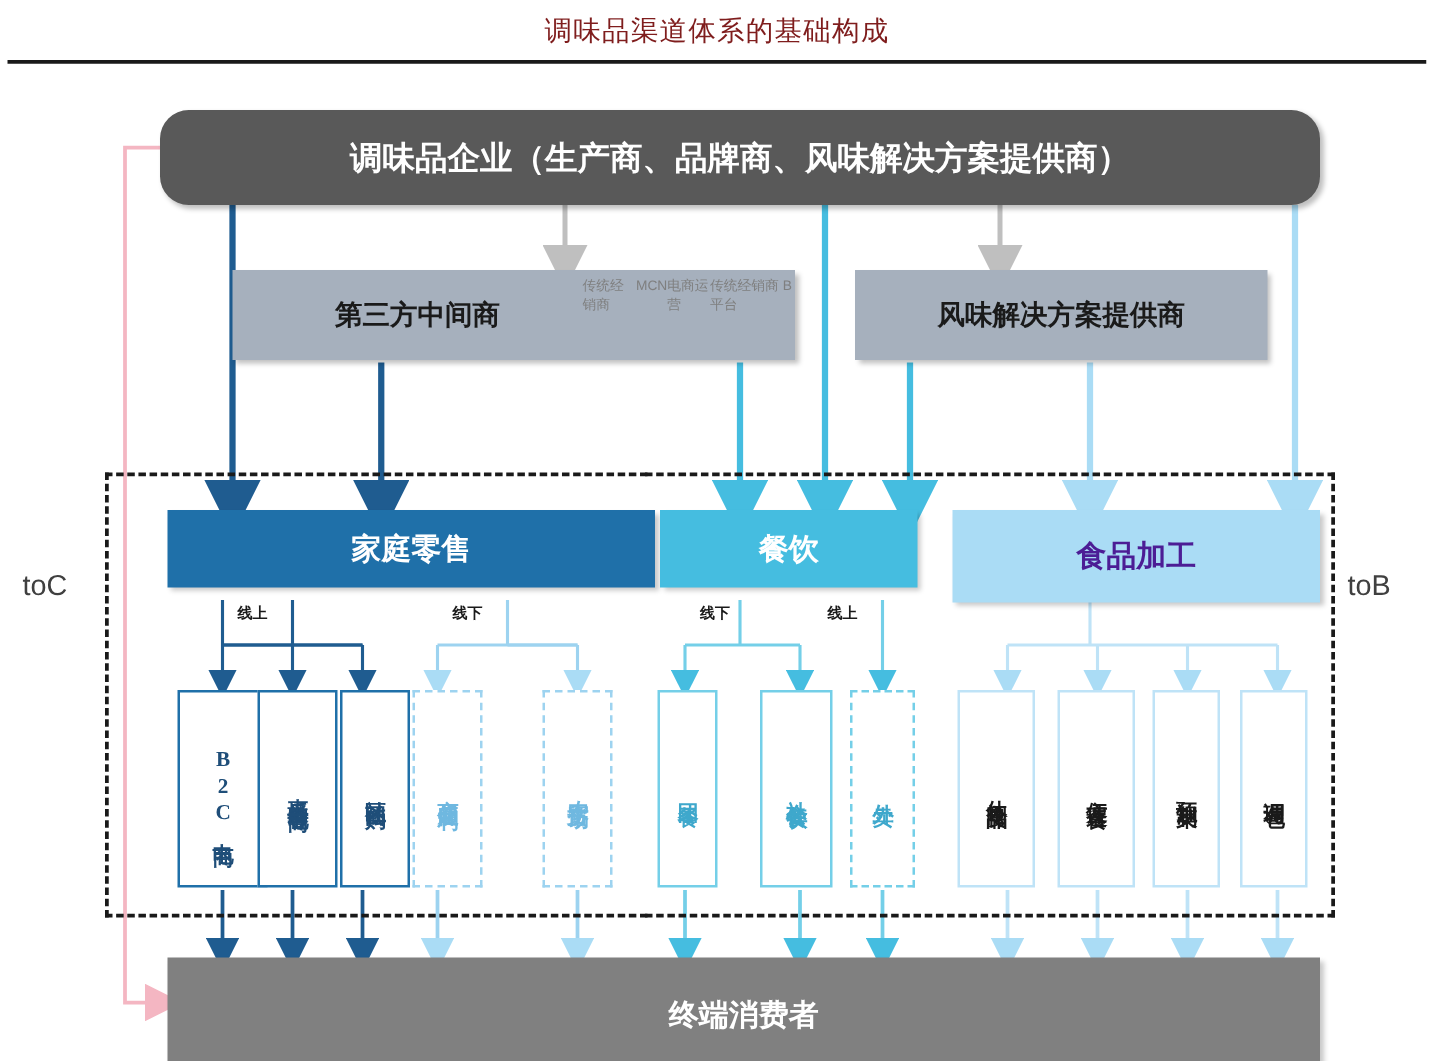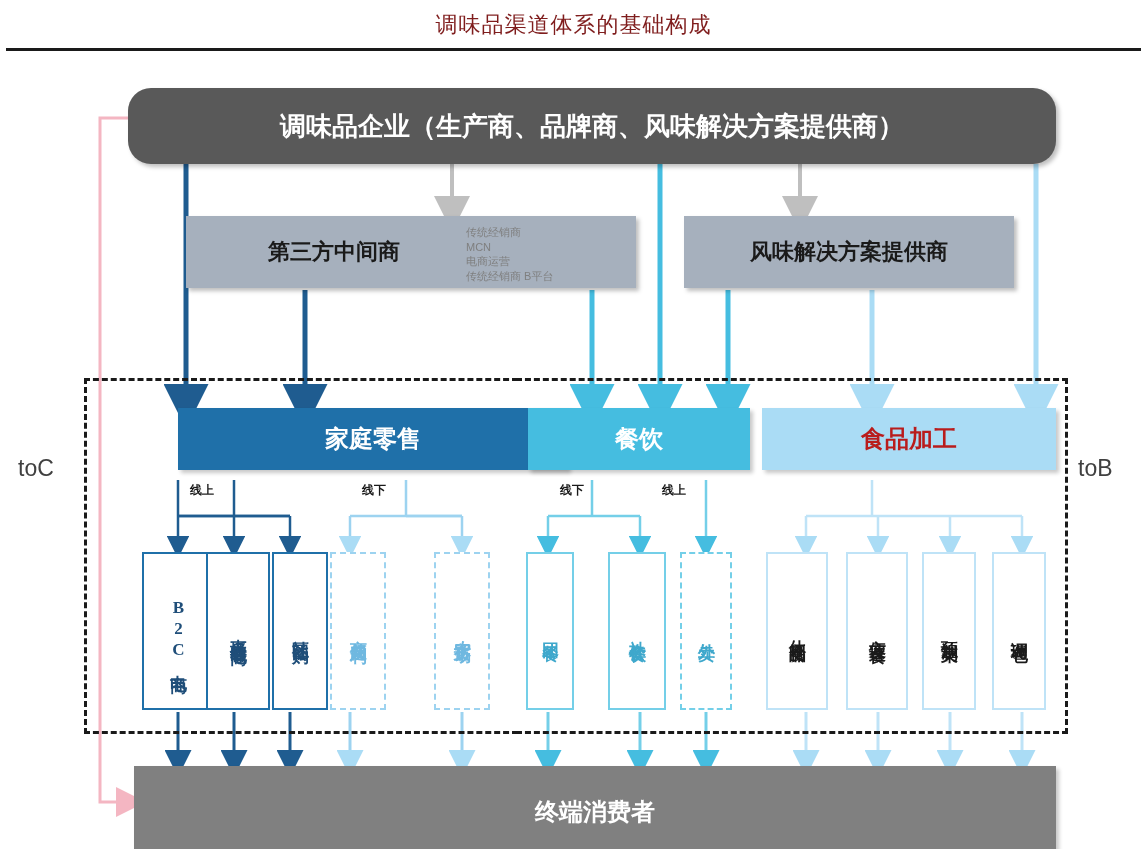--- a/index.html
+++ b/index.html
@@ -31,27 +31,27 @@
   .mid-box{
     background:#a6b0bd;color:#1a1a1a;font-size:22px;
     box-shadow:3px 3px 4px rgba(0,0,0,0.25);
   }
   .third-party{left:186px;top:216px;width:450px;height:72px;justify-content:flex-start;padding-left:82px;}
   .flavor-prov{left:684px;top:216px;width:330px;height:72px;}
 
   .sub-list{
     position:absolute;left:466px;top:222px;width:170px;height:64px;
     font-size:11px;color:#7f7f7f;line-height:14.5px;
-    display:flex;flex-direction:column;justify-content:center;
+    display:flex;flex-direction:row;justify-content:center;
   }
 
   .chan{color:#ffffff;font-size:24px;box-shadow:3px 3px 4px rgba(0,0,0,0.22);}
-  .retail{left:134px;top:408px;width:390px;height:62px;background:#1f70a9;margin-left:44px;}
-  .catering{left:528px;top:408px;width:222px;height:62px;background:#45bde0;}
-  .foodproc{left:762px;top:408px;width:294px;height:62px;background:#aadcf5;color:#b91c1c;}
+  .retail{left:134px;top:408px;width:390px;height:62px;background:#1f70a9;}
+  .catering{left:528px;top:408px;width:206px;height:62px;background:#45bde0;}
+  .foodproc{left:762px;top:408px;width:294px;height:74px;background:#aadcf5;color:#4c1d95;}
 
   .leaf{
     position:absolute;box-sizing:border-box;background:#ffffff;
     display:flex;align-items:center;justify-content:center;
     font-family:"Liberation Serif", serif;font-weight:bold;font-size:17px;
     writing-mode:vertical-rl;text-orientation:upright;letter-spacing:2px;
     padding:10px 0;line-height:20px;
   }
   .leaf.solid-dark{border:2px solid #1f70a9;color:#1f4e79;}
   .leaf.dash-light{border:2px dashed #9dd3f0;color:#6fb8e0;}

